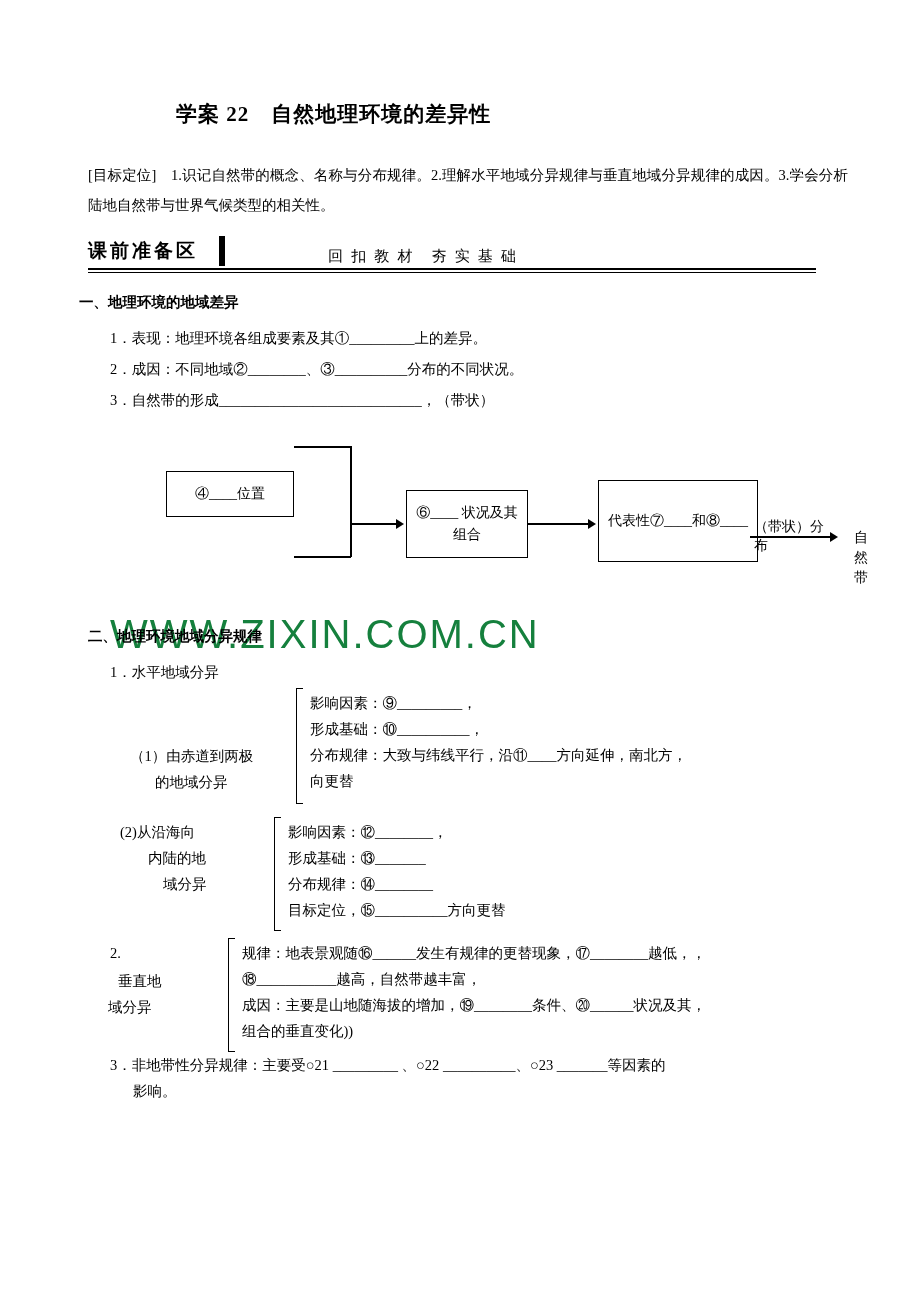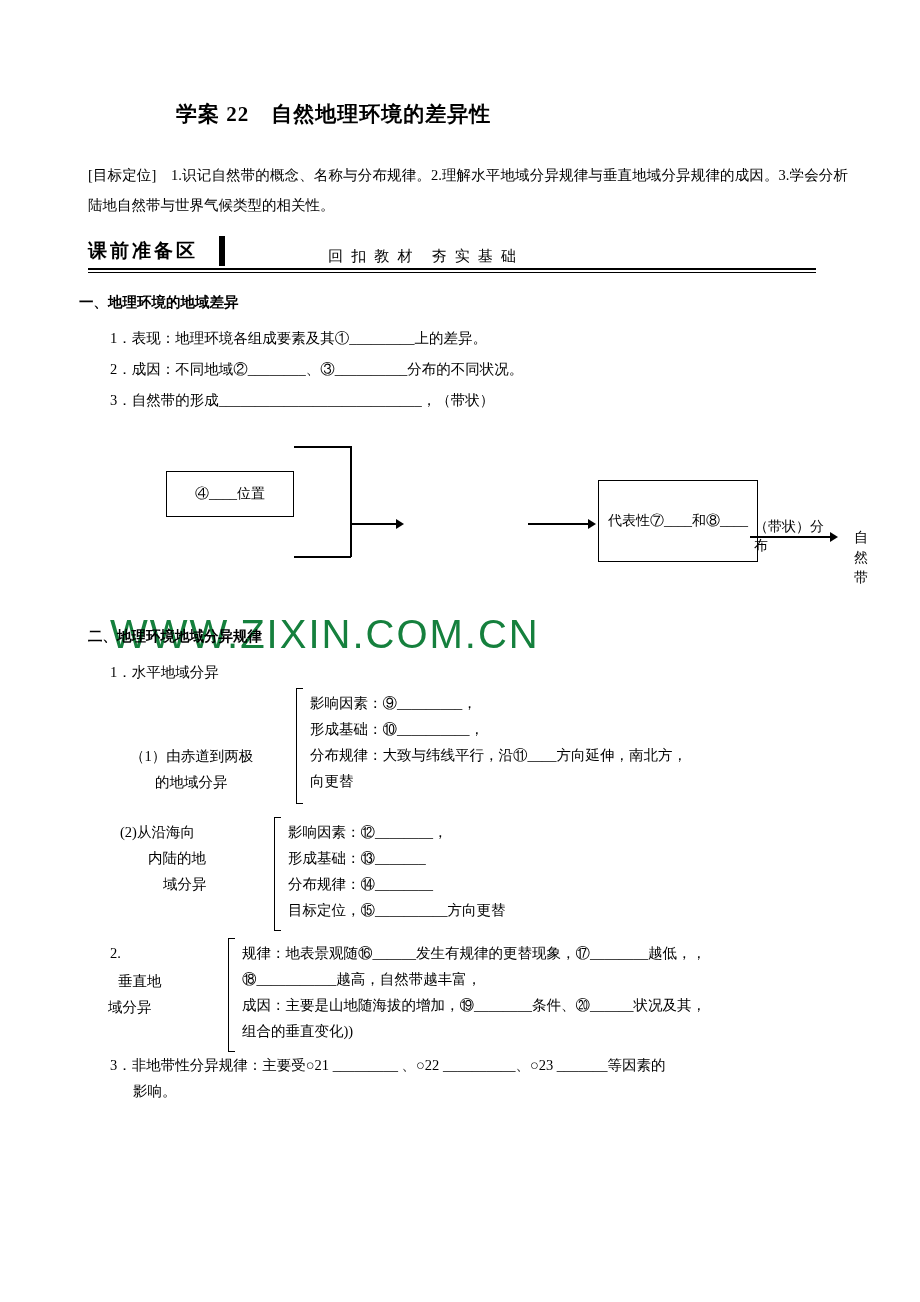--- a/index.html
+++ b/index.html
@@ -157,20 +157,21 @@
       <div class="sh-rule2"></div>
     </div>
 
     <div class="h2" style="left:79px; top:293px;">一、地理环境的地域差异</div>
     <div class="line" style="left:110px; top:325px;">1．表现：地理环境各组成要素及其①_________上的差异。</div>
     <div class="line" style="left:110px; top:356px;">2．成因：不同地域②________、③__________分布的不同状况。</div>
     <div class="line" style="left:110px; top:387px;">3．自然带的形成____________________________，（带状）</div>
 
     <div class="chart">
       <div class="box" style="left:78px; top:5px; width:128px; height:46px;margin-top:48px;">④____位置</div>
+      <div class="box" style="left:318px; top:72px; width:122px; height:68px;">⑥____ 状况及其组合</div>
       <div class="box" style="left:510px; top:62px; width:160px; height:82px;">代表性⑦____和⑧____</div>
 
       <div class="conn" style="left:206px; top:28px; width:57px; height:1.6px;"></div>
       <div class="conn" style="left:262px; top:28px; width:1.6px; height:78px;"></div>
 
       <div class="conn" style="left:206px; top:138px; width:57px; height:1.6px;"></div>
       <div class="conn" style="left:262px; top:106px; width:1.6px; height:33px;"></div>
 
       <div class="conn" style="left:262px; top:105px; width:48px; height:1.6px;"></div>
       <div class="arrowR" style="left:308px; top:101px;"></div>

